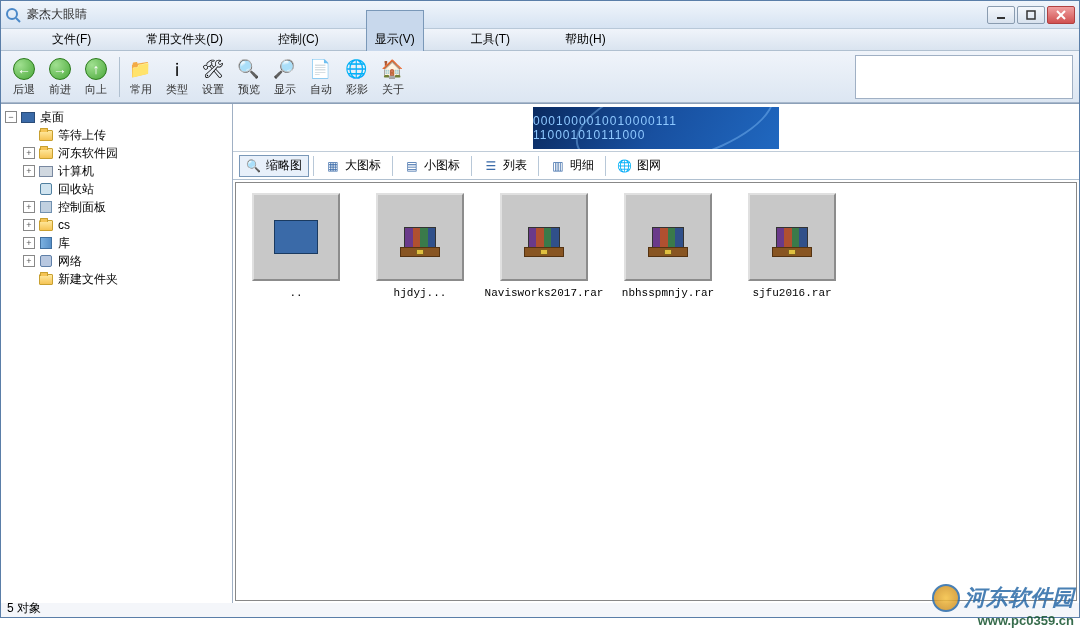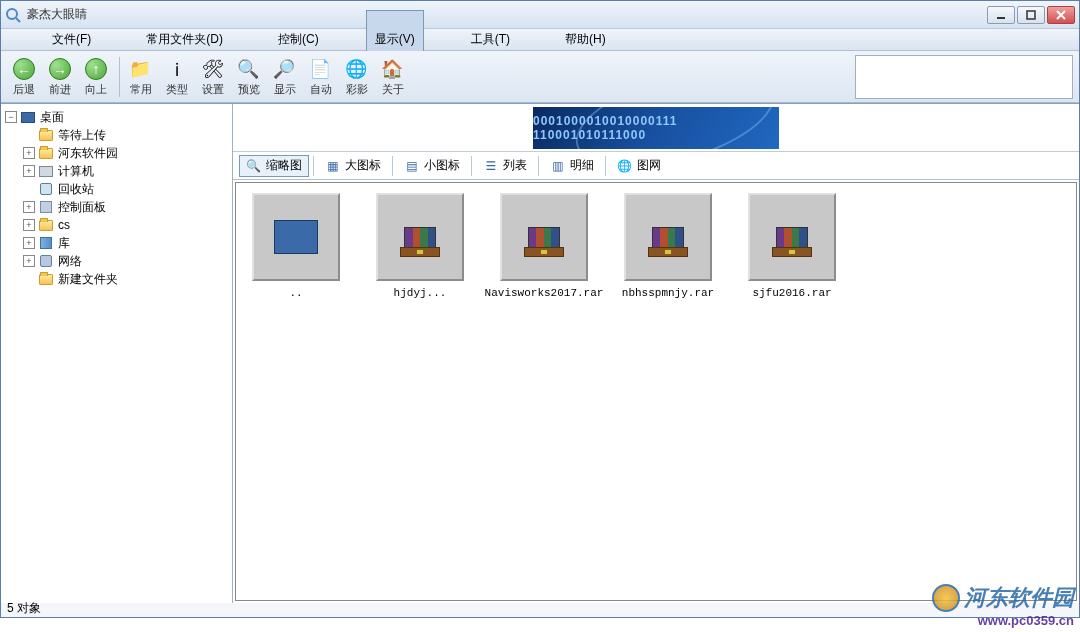--- a/index.html
+++ b/index.html
@@ -37,21 +37,21 @@
 .folder-icon { width: 14px; height: 11px; background: linear-gradient(#ffe9a0, #f5c455); border: 1px solid #c8a030; border-radius: 1px; position: relative; }
 .folder-icon::before { content: ""; position: absolute; top: -3px; left: 0; width: 6px; height: 3px; background: #f5c455; border: 1px solid #c8a030; border-bottom: none; border-radius: 1px 1px 0 0; }
 .desktop-icon { width: 14px; height: 11px; background: #3a6aa8; border: 1px solid #2a4c78; }
 .computer-icon { width: 14px; height: 11px; background: #d0d8e0; border: 1px solid #7888a0; }
 .recycle-icon { width: 12px; height: 12px; border: 1px solid #5080a0; border-radius: 2px; background: #d0e4f0; }
 .control-icon { width: 12px; height: 12px; background: #c0d0e0; border: 1px solid #7090b0; }
 .library-icon { width: 12px; height: 12px; background: linear-gradient(90deg,#7ab0e0,#5890c8); border: 1px solid #4070a0; }
 .network-icon { width: 12px; height: 12px; background: #b8c8e0; border: 1px solid #6080a8; border-radius: 2px; }
 
 .content-panel { flex: 1; display: flex; flex-direction: column; background: #fff; min-width: 0; }
-.banner-row { height: 48px; display: flex; align-items: center; justify-content: center; border-bottom: 1px solid #c0ccd8; font-weight: bold; }
+.banner-row { height: 48px; display: flex; align-items: center; justify-content: center; border-bottom: 1px solid #c0ccd8; }
 .banner-box { width: 246px; height: 42px; background: linear-gradient(120deg, #0a2a60, #1850a0, #2068c0); color: #8ec8ff; font-family: monospace; font-size: 9px; overflow: hidden; display: flex; align-items: center; justify-content: center; position: relative; }
 .banner-box::before { content: ""; position: absolute; width: 200px; height: 80px; border: 2px solid rgba(140,200,255,0.4); border-radius: 50%; top: -30px; left: 40px; transform: rotate(-15deg); }
 
 .view-tabs { height: 28px; display: flex; align-items: center; padding: 0 6px; border-bottom: 1px solid #b0c0d0; gap: 2px; }
 .view-tab { height: 22px; display: flex; align-items: center; padding: 0 6px; cursor: pointer; border: 1px solid transparent; gap: 4px; }
 .view-tab.active { border: 1px solid #7a98b8; background: #e8f0fa; }
 .vt-icon { width: 16px; height: 16px; display: inline-flex; align-items: center; justify-content: center; }
 .vt-sep { width: 1px; height: 20px; background: #b8c8d8; margin: 0 2px; }
 
 .thumbs-area { flex: 1; background: #fff; border: 1px solid #888; margin: 2px; overflow: auto; padding: 10px; display: flex; align-items: flex-start; gap: 24px; }
@@ -63,21 +63,21 @@
 .rar-belt { position: absolute; bottom: 0; left: 0; width: 40px; height: 10px; background: #885522; border: 1px solid #553311; }
 .rar-buckle { position: absolute; bottom: 2px; left: 16px; width: 8px; height: 6px; background: #e0c040; border: 1px solid #806020; }
 .thumb-label { font-family: "Courier New", monospace; font-size: 11px; color: #000; text-align: center; white-space: nowrap; }
 
 .statusbar { height: 14px; padding: 0 6px; display: flex; align-items: flex-end; background: #f4f6fa; }
 
 .watermark { position: absolute; right: 6px; bottom: 4px; text-align: right; opacity: 0.85; pointer-events: none; }
 .wm-row1 { display: flex; align-items: center; justify-content: flex-end; gap: 4px; }
 .wm-logo { width: 28px; height: 28px; border-radius: 50%; background: radial-gradient(circle,#f5c040,#c88820); border: 2px solid #2a6aa8; position: relative; }
 .wm-text1 { font-size: 22px; font-weight: bold; color: #2a6aa8; font-style: italic; }
-.wm-text2 { font-size: 13px; color: #4c1d95; font-weight: bold; }
+.wm-text2 { font-size: 13px; color: #14532d; font-weight: bold; }
 
 .arrow-circle { width: 22px; height: 22px; border-radius: 50%; display: flex; align-items: center; justify-content: center; font-size: 14px; color: #fff; }
 .arrow-green { background: radial-gradient(circle at 30% 30%, #a0e090, #4aa83a); border: 1px solid #2a7a1a; }
 </style>
 </head>
 <body>
 
 <div class="window">
 
   <div class="titlebar">

